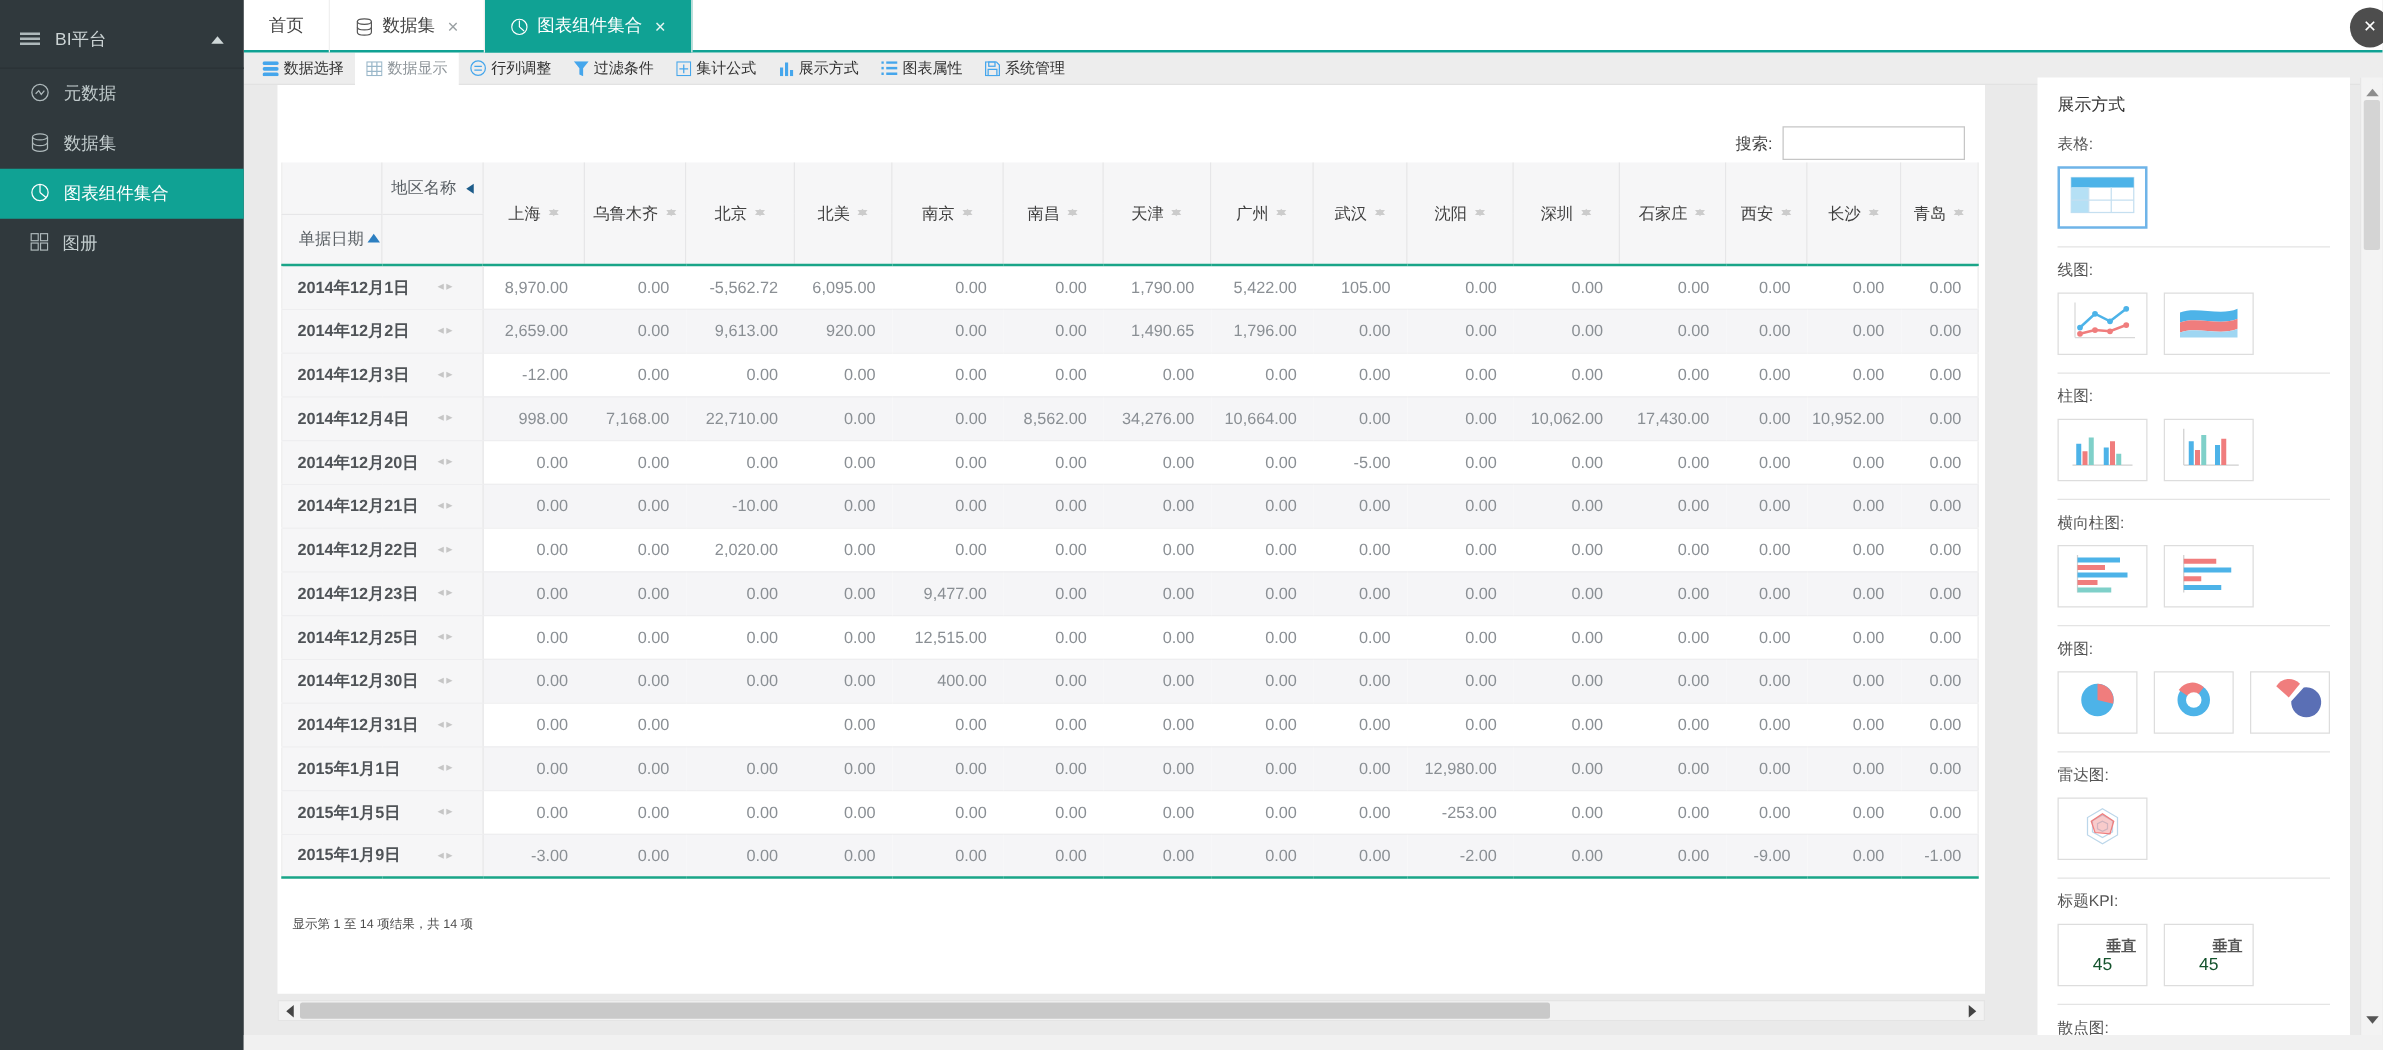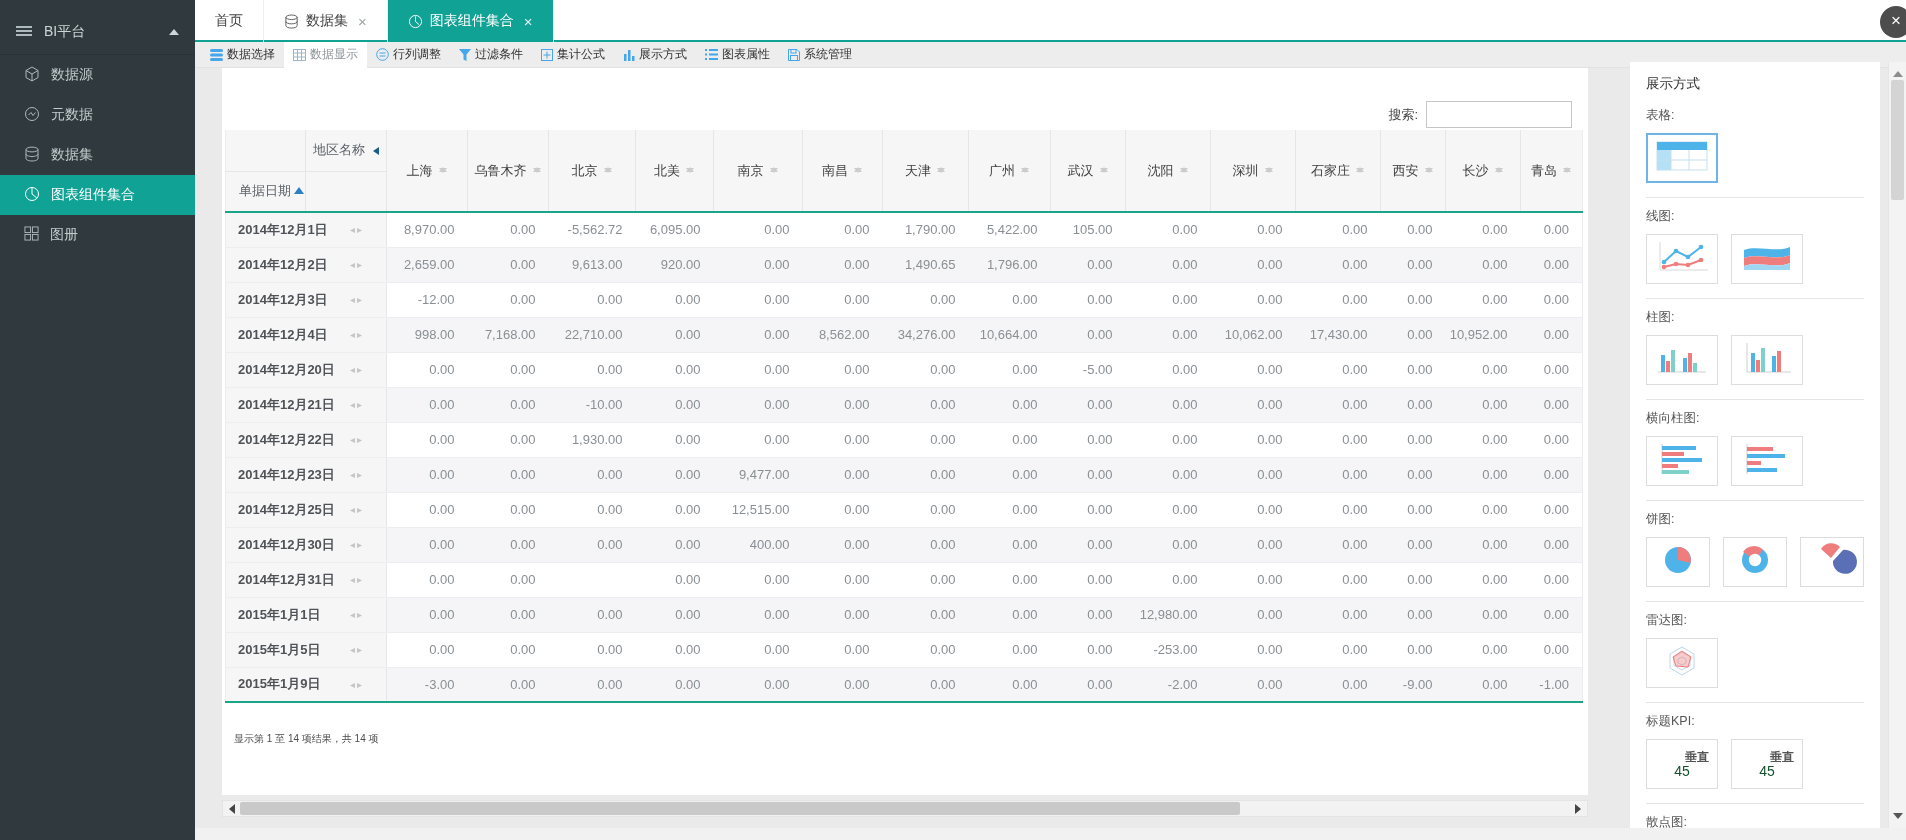--- a/index.html
+++ b/index.html
@@ -101,27 +101,20 @@
     <div class="side-group">
       <span><svg width="16" height="12" viewBox="0 0 16 12">
           <g stroke="#aeb9bb" stroke-width="2">
             <line x1="0" y1="2" x2="16" y2="2"></line>
             <line x1="0" y1="6" x2="16" y2="6"></line>
             <line x1="0" y1="10" x2="16" y2="10"></line>
           </g>
         </svg></span>
       <span class="glabel">BI平台</span>
       <span class="caret-up"></span>
-    </div>
-    <div class="side-item">
-      <span><svg width="16" height="16" viewBox="0 0 16 16" fill="none" stroke="#aeb9bb">
-          <path d="M8 1 L14 4.5 V11.5 L8 15 L2 11.5 V4.5 Z"></path>
-          <path d="M2 4.5 L8 8 L14 4.5 M8 8 V15"></path>
-        </svg></span>
-      <span class="ilabel">数据源</span>
     </div>
     <div class="side-item">
       <span><svg width="16" height="16" viewBox="0 0 16 16" fill="none" stroke="#aeb9bb">
           <circle cx="8" cy="8" r="6.5"></circle>
           <path d="M4.5 9 L7 6.5 L9 9.5 L11.5 6.5"></path>
         </svg></span>
       <span class="ilabel">元数据</span>
     </div>
     <div class="side-item">
       <span><svg width="16" height="16" viewBox="0 0 16 16" fill="none" stroke="#aeb9bb">
@@ -449,21 +442,21 @@
             </tr>
             <tr>
               <td class="lab" colspan="2">
                 <div class="labwrap">
                   <span>2014年12月22日</span>
                   <span class="lr">◂▸</span>
                 </div>
               </td>
               <td class="val">0.00</td>
               <td class="val">0.00</td>
-              <td class="val">1,930.00</td>
+              <td class="val">2,020.00</td>
               <td class="val">0.00</td>
               <td class="val">0.00</td>
               <td class="val">0.00</td>
               <td class="val">0.00</td>
               <td class="val">0.00</td>
               <td class="val">0.00</td>
               <td class="val">0.00</td>
               <td class="val">0.00</td>
               <td class="val">0.00</td>
               <td class="val">0.00</td>

